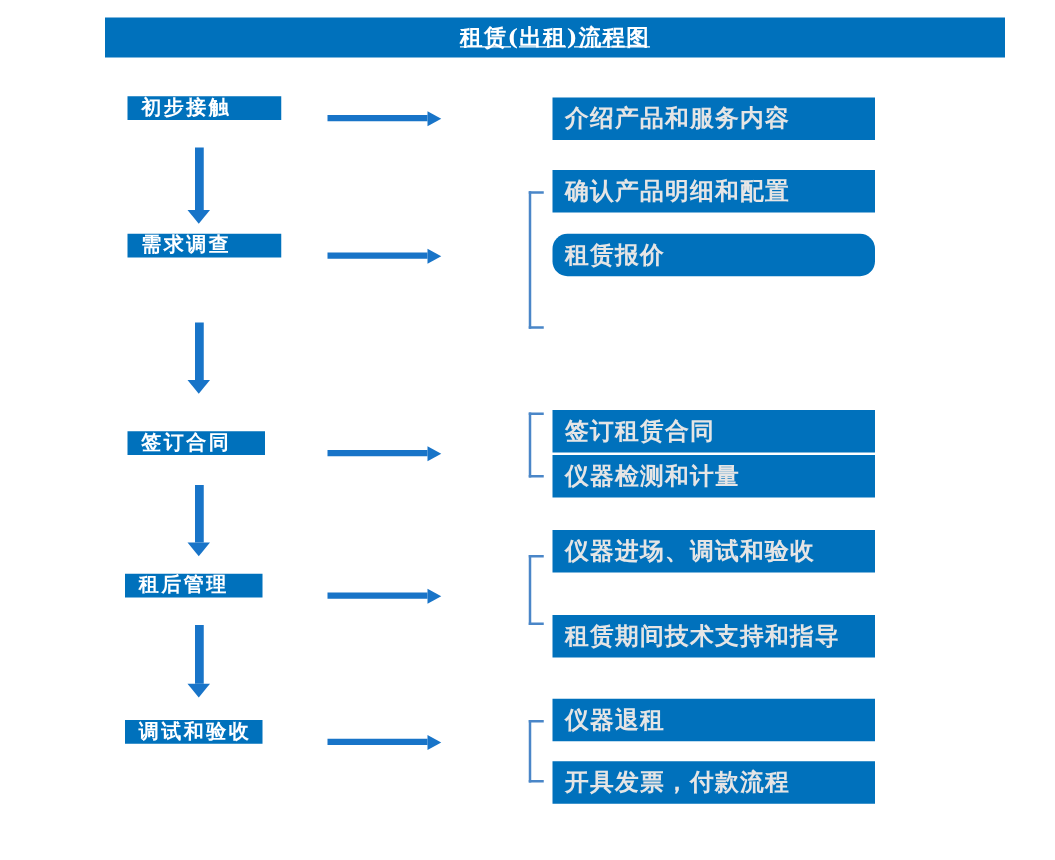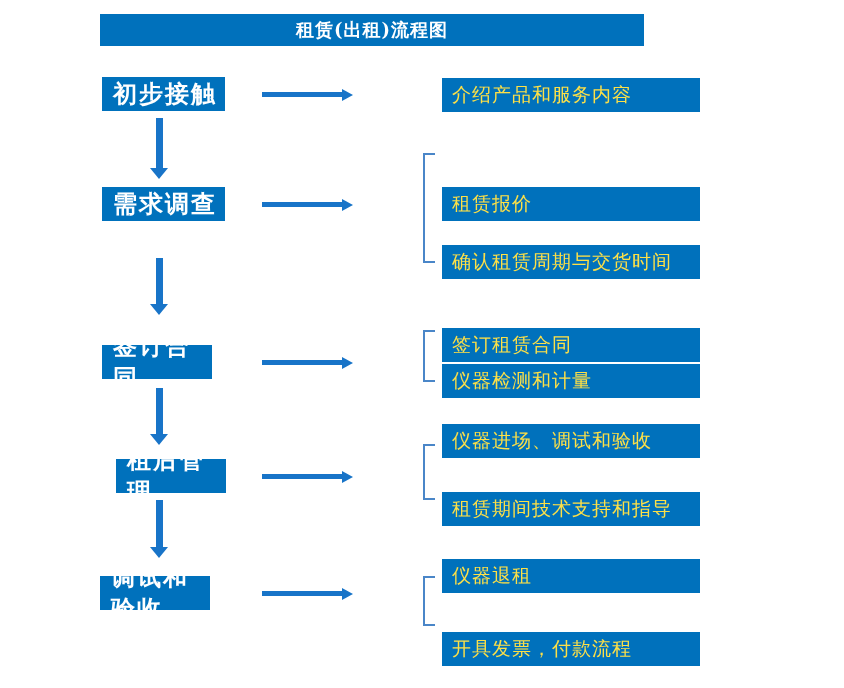--- a/index.html
+++ b/index.html
@@ -6,48 +6,49 @@
   .canvas {
     position: relative;
     width: 844px;
     height: 688px;
     background: #ffffff;
     font-family: "DejaVu Serif", "Liberation Serif", serif;
     overflow: hidden;
   }
   .title-bar {
     position: absolute;
-    left: 100px; top: 14px;
-    width: 544px; height: 32px;
+    left: 84px; top: 14px;
+    width: 720px; height: 32px;
     background: #0071BC;
     color: #ffffff;
     display: flex; align-items: center; justify-content: center;
     font-weight: bold;
     font-size: 18px;
     letter-spacing: 1px;
+    text-decoration: underline;
   }
   .step-box {
     position: absolute;
-    height: 34px;
+    height: 19px;
     background: #0071BC;
     color: #ffffff;
     font-weight: bold;
-    font-size: 24px;
+    font-size: 16px;
     letter-spacing: 2px;
     display: flex; align-items: center;
     padding-left: 11px;
     box-sizing: border-box;
   }
   .detail-box {
     position: absolute;
     left: 442px;
     width: 258px; height: 34px;
     background: #0071BC;
-    color: #fde047;
-    font-weight: normal;
+    color: #e5e5e5;
+    font-weight: bold;
     font-size: 19px;
     letter-spacing: 1px;
     display: flex; align-items: center;
     padding-left: 10px;
     box-sizing: border-box;
     white-space: nowrap;
   }
   .v-arrow {
     position: absolute;
     width: 18px;
@@ -87,21 +88,21 @@
 
 <div class="canvas">
 
   <div class="title-bar">
     <span>租赁(出租)流程图</span>
   </div>
 
   <div class="step-box" style="left:102px; top:77px; width:123px;">初步接触</div>
   <div class="step-box" style="left:102px; top:187px; width:123px;">需求调查</div>
   <div class="step-box" style="left:102px; top:345px; width:110px;">签订合同</div>
-  <div class="step-box" style="left:116px; top:459px; width:110px;">租后管理</div>
+  <div class="step-box" style="left:100px; top:459px; width:110px;">租后管理</div>
   <div class="step-box" style="left:100px; top:576px; width:110px;">调试和验收</div>
 
   <div class="v-arrow" style="left:150px; top:118px; height:61px;">
     <div class="v-line"></div>
     <div class="v-head"></div>
   </div>
   <div class="v-arrow" style="left:150px; top:258px; height:57px;">
     <div class="v-line"></div>
     <div class="v-head"></div>
   </div>
@@ -135,25 +136,25 @@
     <div class="h-head"></div>
   </div>
 
   <div class="bracket" style="top:153px; height:110px;"></div>
   <div class="bracket" style="top:330px; height:52px;"></div>
   <div class="bracket" style="top:444px; height:56px;"></div>
   <div class="bracket" style="top:576px; height:50px;"></div>
 
   <div class="detail-box" style="top:78px;">介绍产品和服务内容</div>
 
-  <div class="detail-box" style="top:187px;">租赁报价</div>
-  <div class="detail-box" style="top:245px;">确认租赁周期与交货时间</div>
+  <div class="detail-box" style="top:136px;">确认产品明细和配置</div>
+  <div class="detail-box" style="top:187px;border-radius:12px;">租赁报价</div>
 
   <div class="detail-box" style="top:328px;">签订租赁合同</div>
   <div class="detail-box" style="top:364px;text-align:center;">仪器检测和计量</div>
 
   <div class="detail-box" style="top:424px;">仪器进场、调试和验收</div>
   <div class="detail-box" style="top:492px;">租赁期间技术支持和指导</div>
 
   <div class="detail-box" style="top:559px;">仪器退租</div>
-  <div class="detail-box" style="top:632px;">开具发票，付款流程</div>
+  <div class="detail-box" style="top:609px;">开具发票，付款流程</div>
 
 </div>
 
 </body></html>

